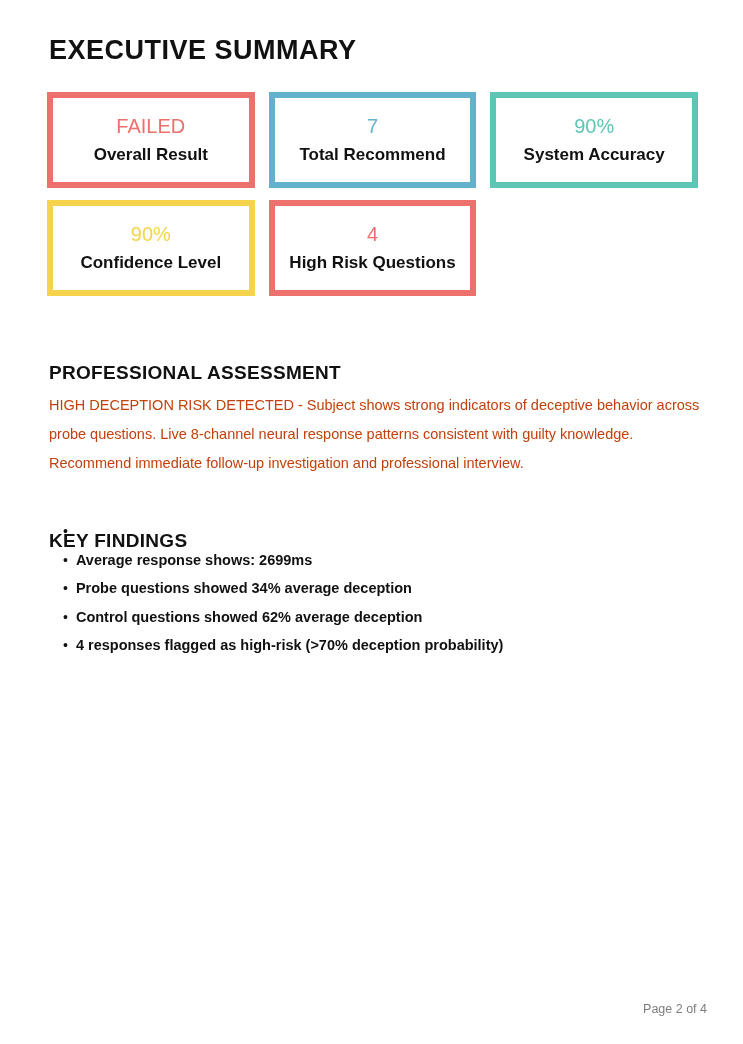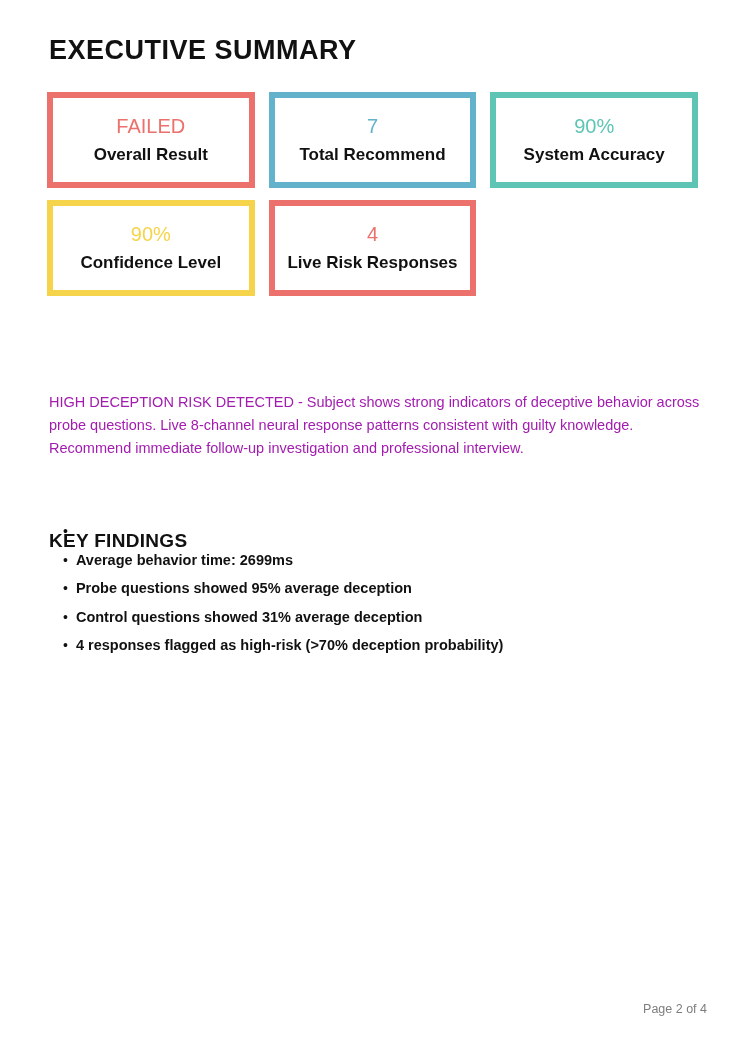--- a/index.html
+++ b/index.html
@@ -66,22 +66,22 @@
     color: #111111;
   }
   #assessment-heading { top: 346px; }
   .assessment-body {
     position: absolute;
     left: 49px;
     top: 376px;
     width: 652px;
     font-size: 14.5px;
     font-weight: 400;
-    line-height: 23px;
-    color: #a21caf;
+    line-height: 29px;
+    color: #c2410c;
   }
   #findings-heading { top: 482px; margin-top: 48px; }
   .findings-list {
     position: absolute;
     left: 63px;
     top: 517px;
     width: 620px;
     margin: 0;
     padding: 0;
     list-style: none;
@@ -126,44 +126,45 @@
       <div class="metric-card" style="border-color: rgb(94, 197, 181);">
         <div class="metric-value" style="color: rgb(94, 197, 181);">90%</div>
         <div class="metric-label">System Accuracy</div>
       </div>
       <div class="metric-card" style="border-color: rgb(245, 212, 75);">
         <div class="metric-value" style="color: rgb(245, 212, 75);">90%</div>
         <div class="metric-label">Confidence Level</div>
       </div>
       <div class="metric-card" style="border-color: rgb(236, 112, 107);">
         <div class="metric-value" style="color: rgb(236, 112, 107);">4</div>
-        <div class="metric-label">Live Risk Responses</div>
+        <div class="metric-label">High Risk Questions</div>
       </div>
     </div>
 
+  <h2 class="section-heading" id="assessment-heading">PROFESSIONAL ASSESSMENT</h2>
 
   <p class="assessment-body">HIGH DECEPTION RISK DETECTED - Subject shows strong indicators of deceptive behavior across probe questions. Live 8-channel neural response patterns consistent with guilty knowledge. Recommend immediate follow-up investigation and professional interview.</p>
 
   <h2 class="section-heading" id="findings-heading">KEY FINDINGS</h2>
 
   <ul class="findings-list" id="findings-list">
       <li>
         <span class="bullet-dot">•</span>
       </li>
       <li>
         <span class="bullet-dot">•</span>
-        <span>Average behavior time: 2699ms</span>
+        <span>Average response shows: 2699ms</span>
       </li>
       <li>
         <span class="bullet-dot">•</span>
-        <span>Probe questions showed 95% average deception</span>
+        <span>Probe questions showed 34% average deception</span>
       </li>
       <li>
         <span class="bullet-dot">•</span>
-        <span>Control questions showed 31% average deception</span>
+        <span>Control questions showed 62% average deception</span>
       </li>
       <li>
         <span class="bullet-dot">•</span>
         <span>4 responses flagged as high-risk (&gt;70% deception probability)</span>
       </li>
     </ul>
 
   <div class="page-footer">Page 2 of 4</div>
 
 </div>

